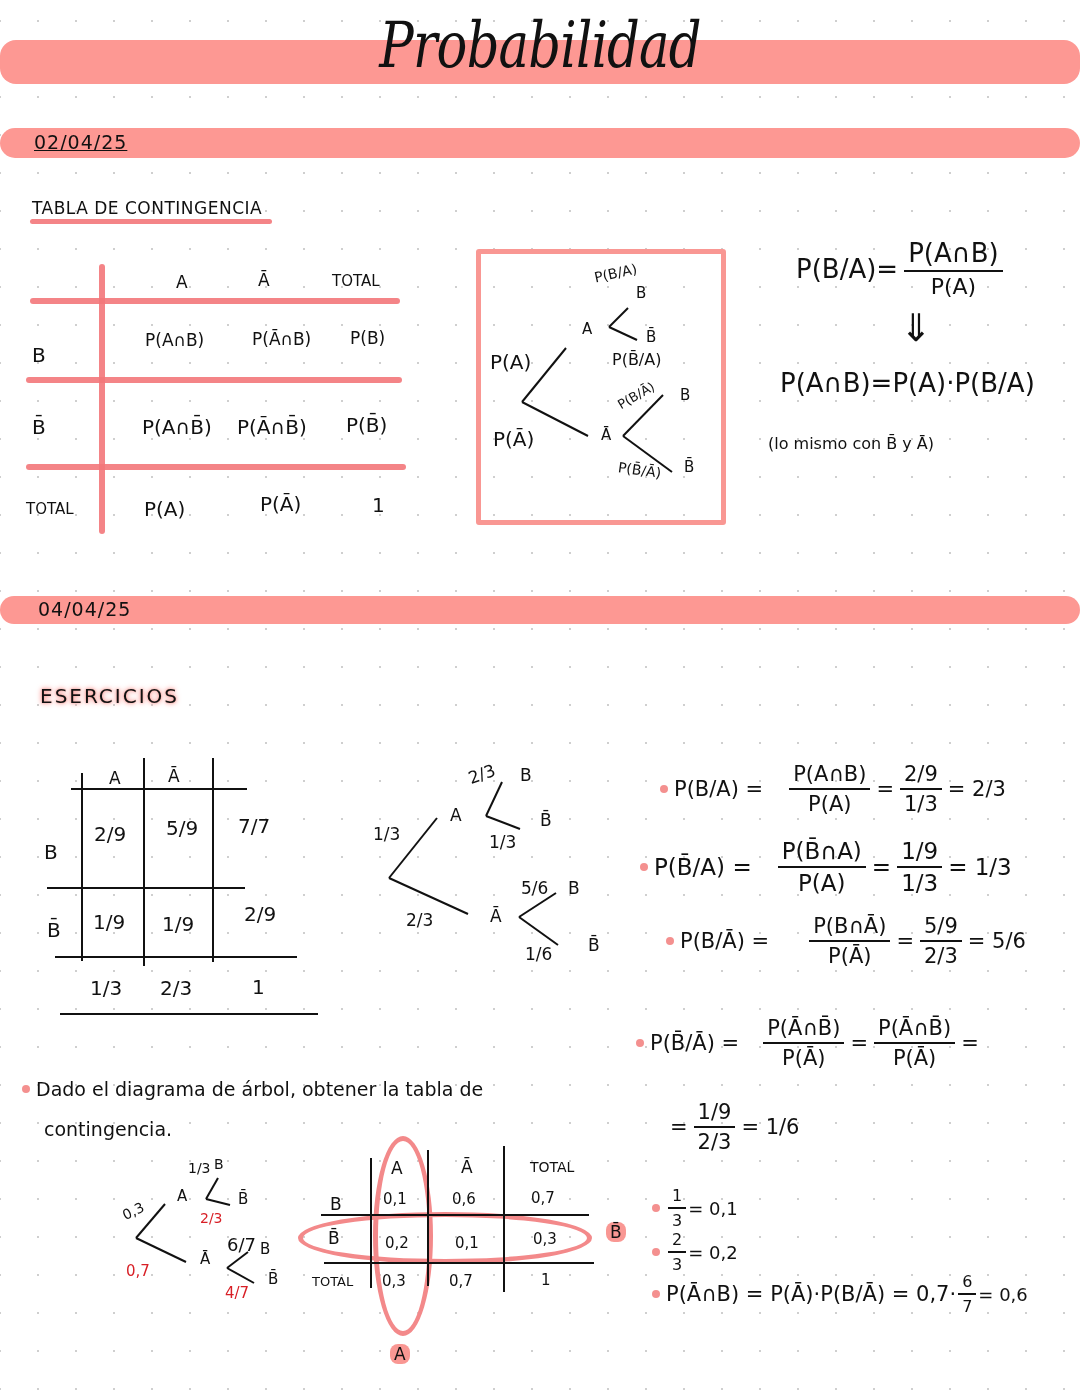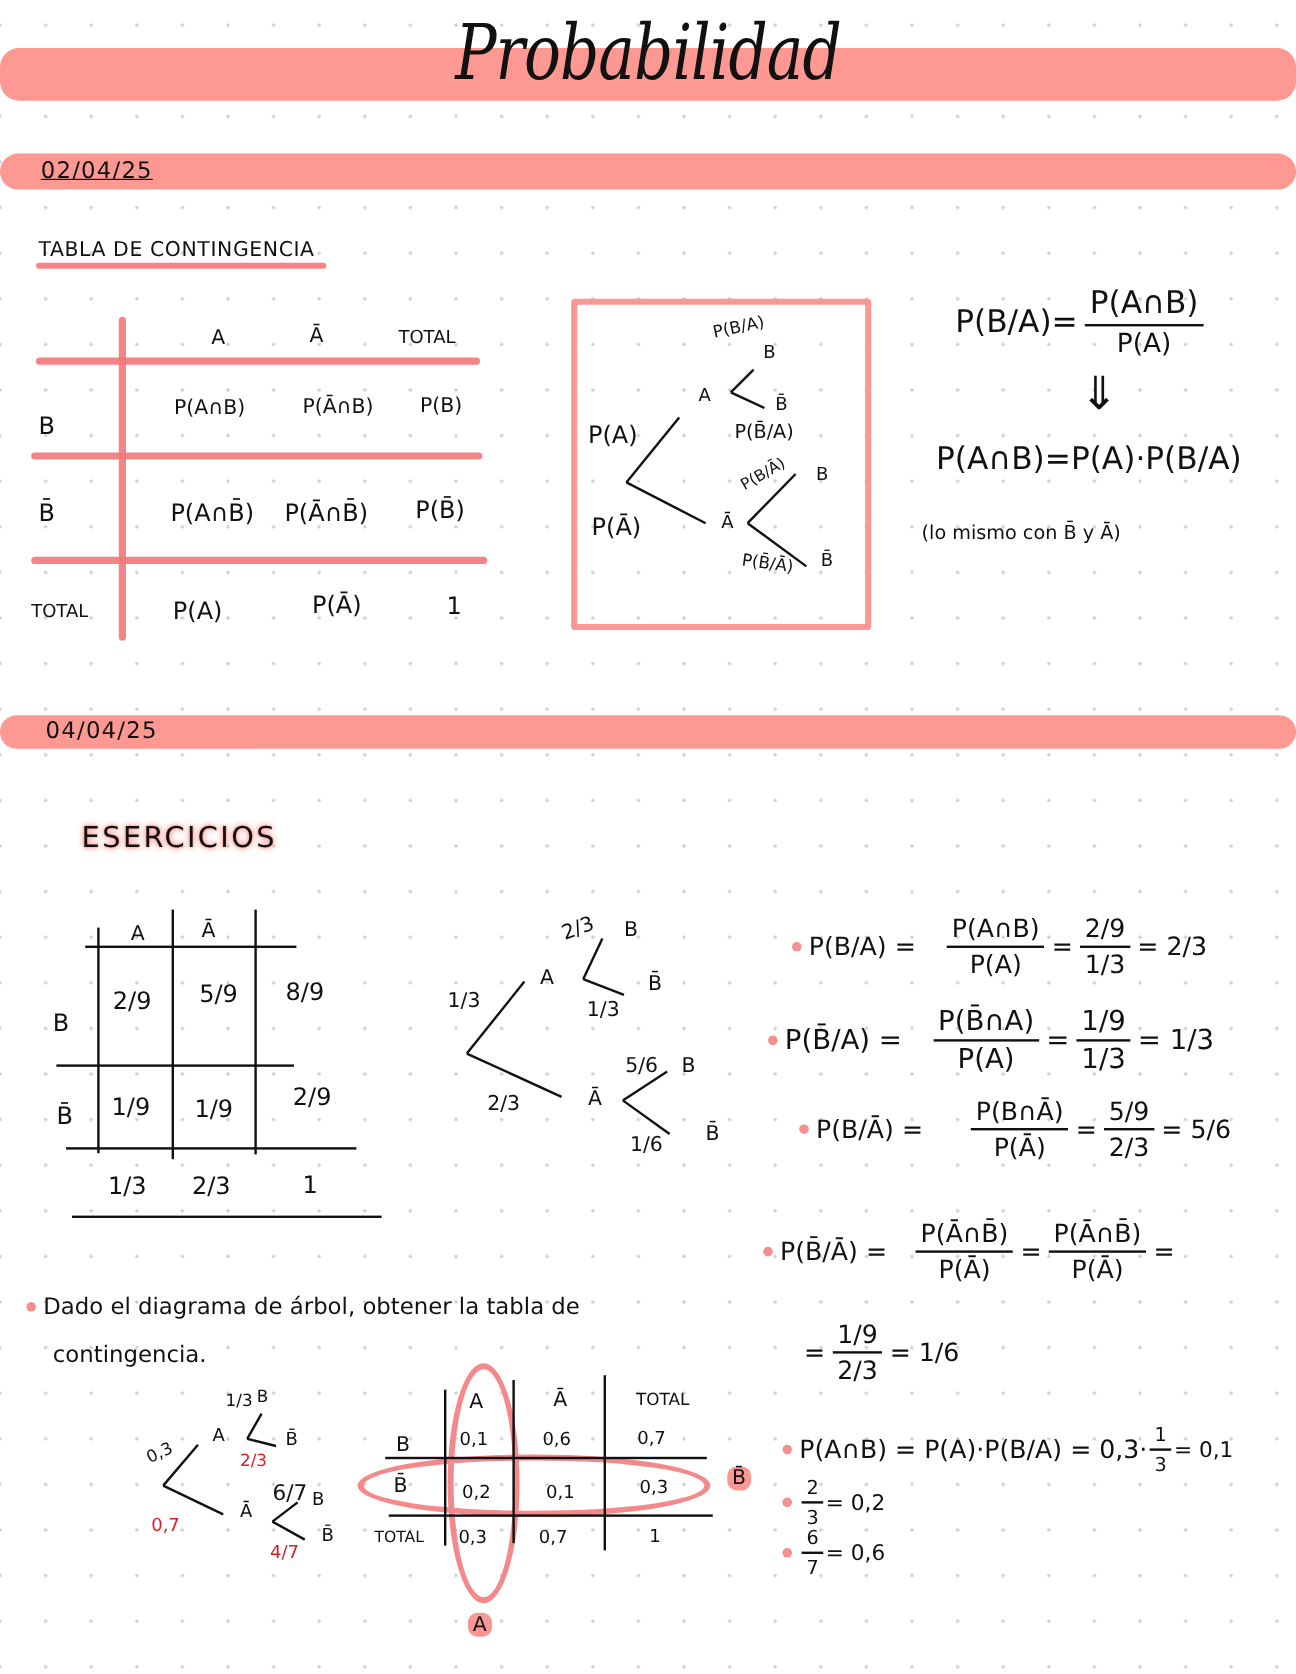--- a/index.html
+++ b/index.html
@@ -102,38 +102,38 @@
     <span class="den" style="font-size:22px;">P(A)</span>
   </span>
 </div>
 <div class="abs hw" style="left:900px;top:306px;font-size:38px;">⇓</div>
 <div class="abs hw" style="left:780px;top:368px;font-size:26px;">P(A∩B)=P(A)·P(B/A)</div>
 <div class="abs hw" style="left:768px;top:434px;font-size:16px;">(lo mismo con B̄ y Ā)</div>
 
 <div class="band" style="top:596px;height:28px;"></div>
 <div class="date" style="left:38px;top:598px;">04/04/25</div>
 
-<div class="abs hw" style="left:40px;top:684px;font-size:24px;letter-spacing:2px;text-shadow:0 0 6px #f9a09c,0 0 4px #f9a09c,0 0 2px #f9a09c;margin-left:28px;">ESERCICIOS</div>
+<div class="abs hw" style="left:40px;top:684px;font-size:20px;letter-spacing:2px;text-shadow:0 0 6px #f9a09c,0 0 4px #f9a09c,0 0 2px #f9a09c;">ESERCICIOS</div>
 
 <div>
   <div class="kline" style="left:81px;top:773px;width:2px;height:188px;"></div>
   <div class="kline" style="left:143px;top:758px;width:2px;height:208px;"></div>
   <div class="kline" style="left:212px;top:758px;width:2px;height:204px;"></div>
   <div class="kline" style="left:71px;top:788px;width:176px;height:2px;"></div>
   <div class="kline" style="left:47px;top:887px;width:198px;height:2px;"></div>
   <div class="kline" style="left:55px;top:956px;width:242px;height:2px;"></div>
   <div class="kline" style="left:60px;top:1013px;width:258px;height:2px;"></div>
 
   <div class="abs hw sm" style="left:109px;top:768px;">A</div>
   <div class="abs hw sm" style="left:168px;top:766px;">Ā</div>
 
   <div class="abs hw md" style="left:44px;top:840px;">B</div>
   <div class="abs hw md" style="left:94px;top:822px;">2/9</div>
   <div class="abs hw md" style="left:166px;top:816px;">5/9</div>
-  <div class="abs hw md" style="left:238px;top:814px;">8/9</div>
+  <div class="abs hw md" style="left:238px;top:814px;">7/7</div>
 
   <div class="abs hw md" style="left:47px;top:918px;">B̄</div>
   <div class="abs hw md" style="left:93px;top:910px;">1/9</div>
   <div class="abs hw md" style="left:162px;top:912px;">1/9</div>
   <div class="abs hw md" style="left:244px;top:902px;">2/9</div>
 
   <div class="abs hw md" style="left:90px;top:976px;">1/3</div>
   <div class="abs hw md" style="left:160px;top:976px;">2/3</div>
   <div class="abs hw md" style="left:252px;top:975px;">1</div>
 </div>
@@ -280,35 +280,35 @@
   <div class="abs hw sm" style="left:382px;top:1272px;font-size:15px;">0,3</div>
   <div class="abs hw sm" style="left:449px;top:1272px;font-size:15px;">0,7</div>
   <div class="abs hw sm" style="left:541px;top:1271px;font-size:15px;">1</div>
 
   <div class="abs hw sm" style="left:606px;top:1222px;background:#f99793;border-radius:8px;padding:0 4px;">B̄</div>
   <div class="abs hw sm" style="left:390px;top:1344px;background:#f99793;border-radius:8px;padding:0 4px;">A</div>
 </div>
 
 <div class="row hw" style="left:652px;top:1186px;font-size:21px;">
   <span class="bullet"></span>
-  <span>P(A∩B) = P(A)·P(B/A) = 0,3·</span>
   <span class="frac" style="font-size:16px;margin:0 2px;">
       <span class="num">1</span>
       <span class="den">3</span>
     </span>
   <span style="font-size:18px;">= 0,1</span>
 </div>
 <div class="row hw" style="left:652px;top:1230px;font-size:21px;">
   <span class="bullet"></span>
   <span class="frac" style="font-size:16px;margin:0 2px;">
       <span class="num">2</span>
       <span class="den">3</span>
     </span>
   <span style="font-size:18px;">= 0,2</span>
 </div>
 <div class="row hw" style="left:652px;top:1272px;font-size:21px;">
   <span class="bullet"></span>
+  <span>P(Ā∩B) = P(Ā)·P(B/Ā) = 0,7·</span>
   <span class="frac" style="font-size:16px;margin:0 2px;">
       <span class="num">6</span>
       <span class="den">7</span>
     </span>
   <span style="font-size:18px;">= 0,6</span>
 </div>
 
 </body></html>

